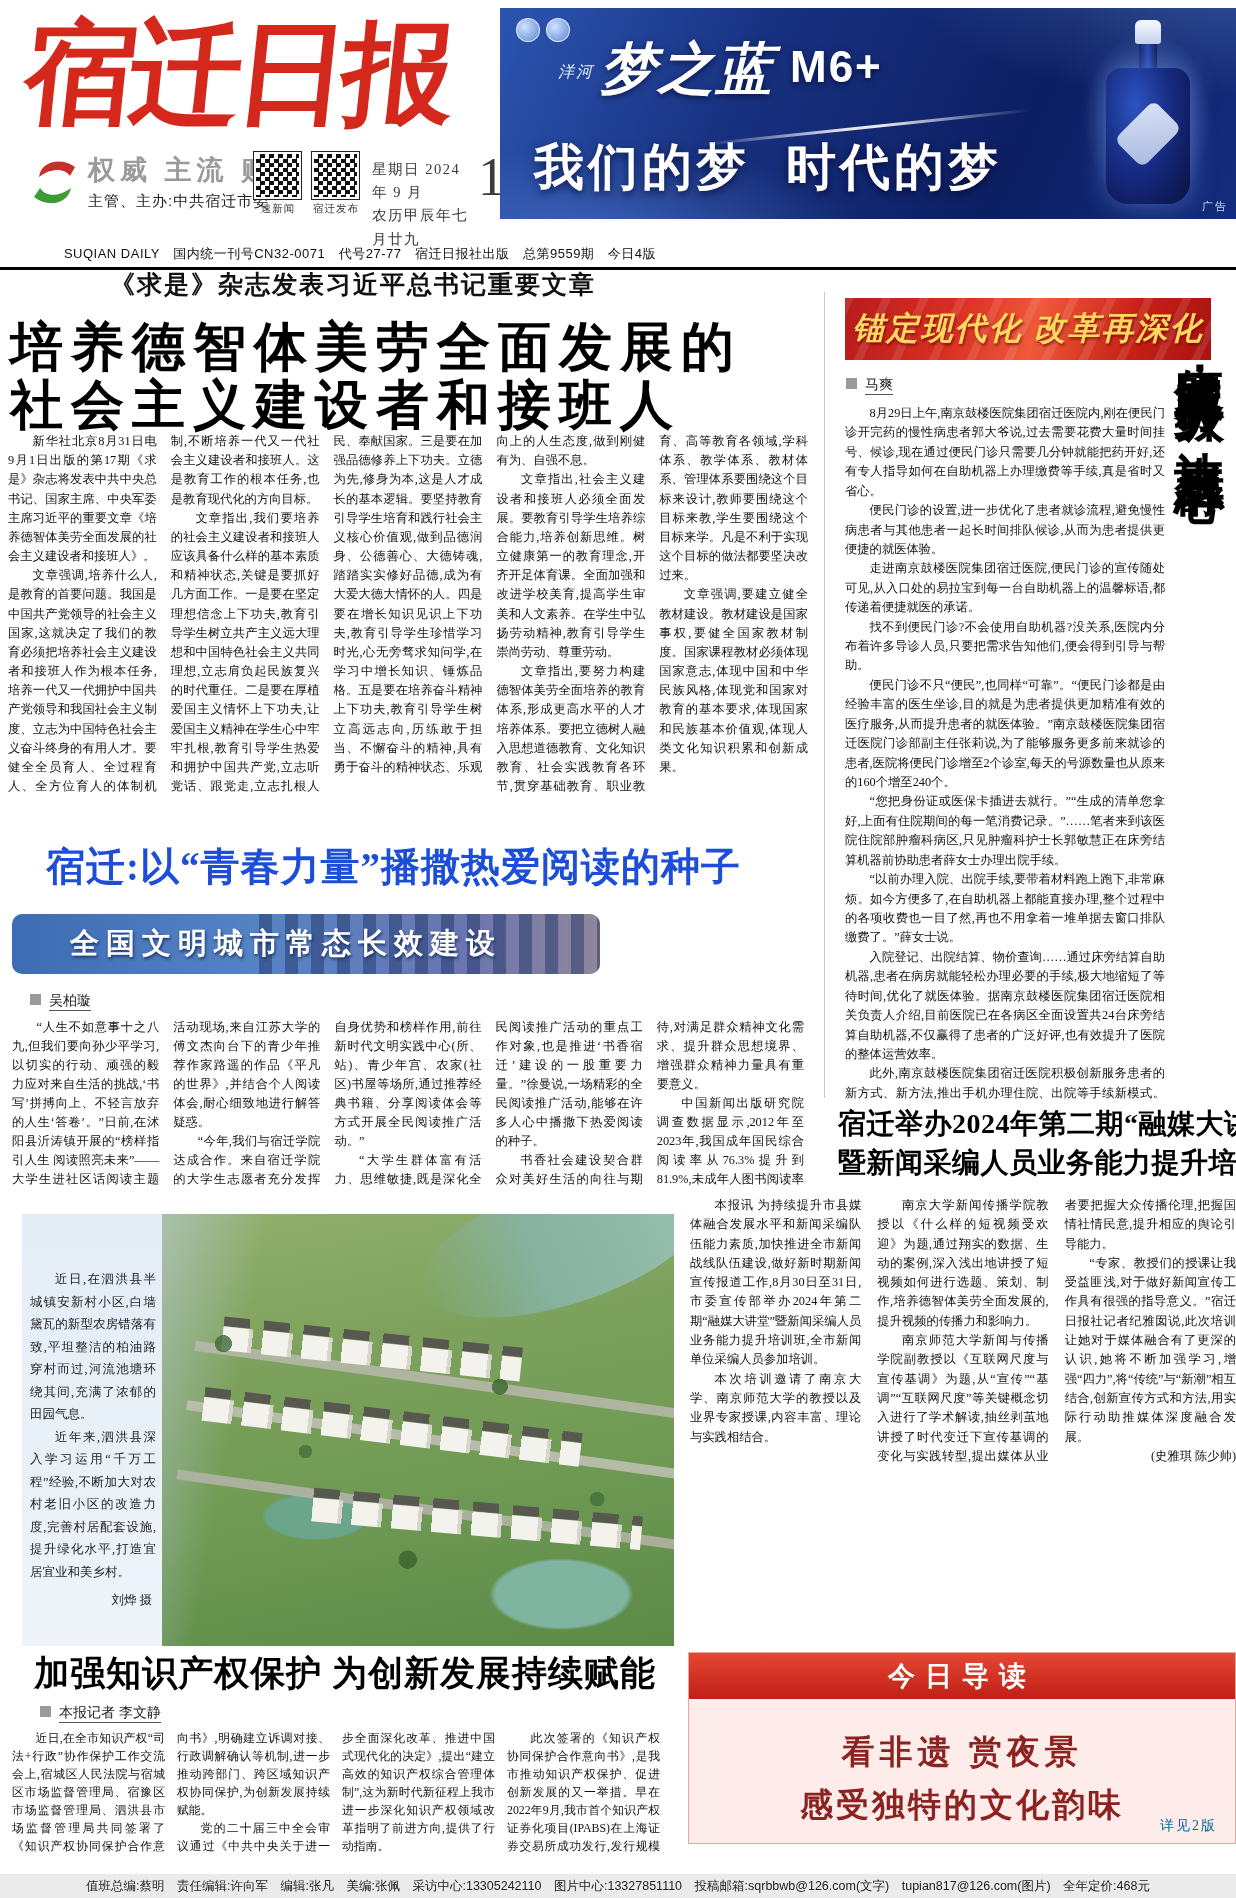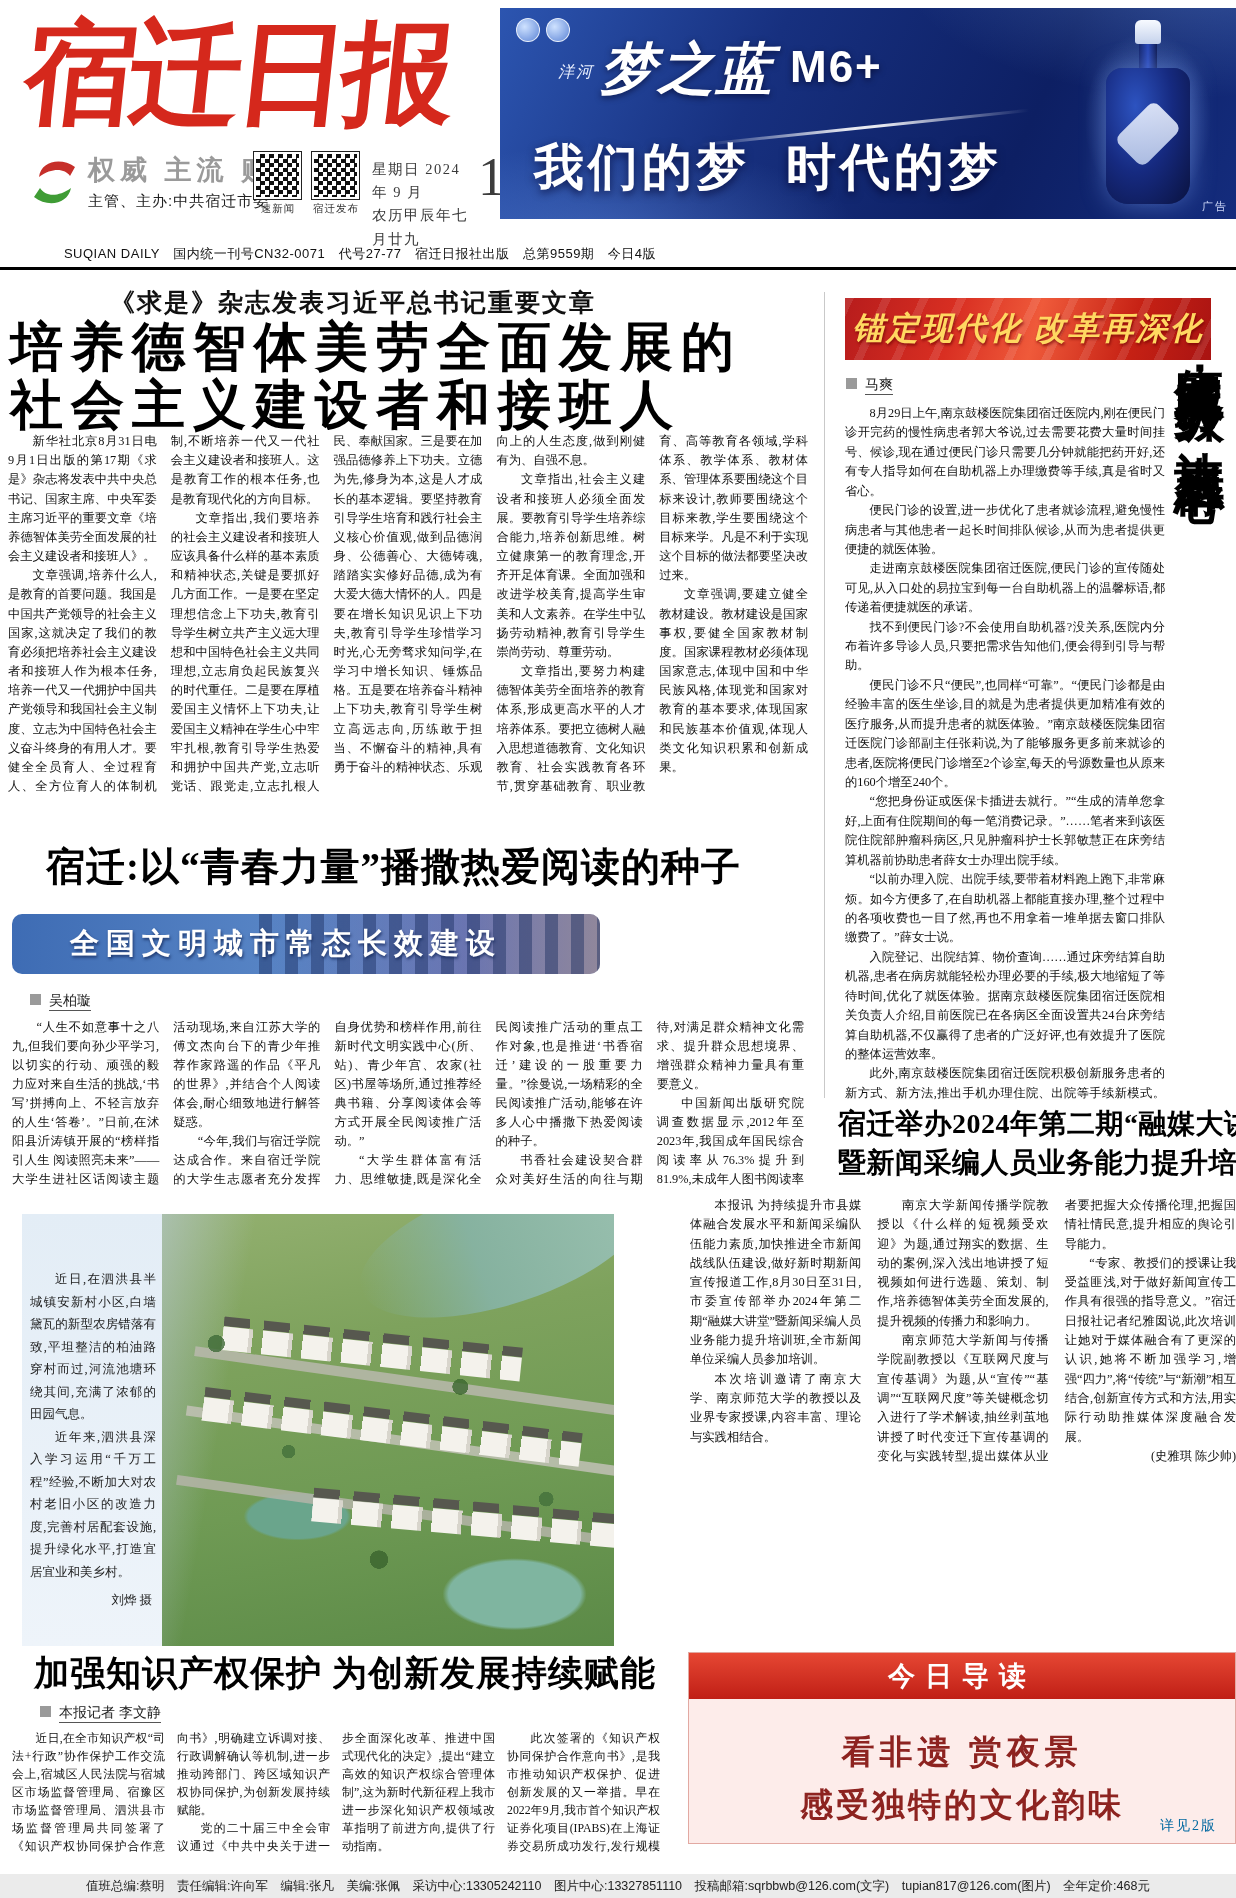--- a/index.html
+++ b/index.html
@@ -68,21 +68,21 @@
   .bottle .neck { position:relative; width:18px; height:24px; margin:0 auto;
     background:linear-gradient(90deg,#16276e,#2a49b8,#101c55); }
   .bottle .bod { position:relative; width:84px; height:136px; margin:0 auto; border-radius:16px 16px 22px 22px;
     background:radial-gradient(ellipse at 35% 28%, #2d53c0 0%, #162a80 48%, #0a123f 100%);
     box-shadow:0 0 26px rgba(130,170,255,.45); }
   .bottle .lab { position:absolute; left:50%; top:38px; width:40px; height:56px; transform:translateX(-50%) rotate(45deg);
     background:linear-gradient(135deg,#eef3ff,#b9c9ea); border-radius:8px; opacity:.9; }
   .ad .admark { position:absolute; right:8px; bottom:5px; font-size:11px; color:#c9d4f5; letter-spacing:2px; }
 
   
-  .kicker { left:8px; top:286px; width:690px; text-align:center; font-size:25px; font-weight:700; letter-spacing:2px; white-space:nowrap; }
+  .kicker { left:8px; top:268px; width:690px; text-align:center; font-size:25px; font-weight:700; letter-spacing:2px; white-space:nowrap; }
   .headline-1, .headline-2 {
     left:10px; font-size:53px; font-weight:900; letter-spacing:8px; white-space:nowrap; color:#000;
     font-family:"Liberation Sans","DejaVu Sans",sans-serif;
   }
   .headline-1 { top:312px; } .headline-2 { top:370px; }
   .lead-body { left:8px; top:432px; width:800px; height:386px; overflow:hidden;
     column-count:5; column-gap:14px; font-size:12.3px; line-height:1.56; text-align:justify; }
   p.para { text-indent:2em; margin:0; }
 
   .vdiv1 { left:824px; top:292px; width:1px; height:806px; background:#c9c9c9; }
@@ -101,41 +101,41 @@
   .byline u { text-decoration:none; border-bottom:1px solid #555; padding-bottom:2px; }
   .benmin-byline { left:846px; top:376px; }
   .benmin-body { left:845px; top:404px; width:320px; height:698px; overflow:hidden;
     font-size:12.3px; line-height:1.58; text-align:justify; }
   .v-headline {
     left:1166px; top:330px; width:68px; height:772px; writing-mode:vertical-rl;
     font-size:50px; font-weight:700; letter-spacing:4px; color:#000; text-align:justify;
   }
 
   
-  .reading-headline { left:46px; top:840px; font-size:39px; font-weight:900; letter-spacing:1px; white-space:nowrap; color:#000000; }
+  .reading-headline { left:46px; top:840px; font-size:39px; font-weight:900; letter-spacing:1px; white-space:nowrap; color:#1d4ed8; }
   .blue-banner {
     left:12px; top:914px; width:588px; height:60px; border-radius:10px; overflow:hidden; position:absolute;
     background:linear-gradient(90deg,#3e6cb4 0%, #5d8ac9 55%, #8cacd9 100%);
     display:flex; align-items:center;
   }
   .blue-banner .city {
     position:absolute; right:0; top:0; width:58%; height:100%;
     background:
       repeating-linear-gradient(90deg, rgba(25,45,95,.45) 0 13px, rgba(25,45,95,0) 13px 26px),
       linear-gradient(90deg, rgba(80,60,130,0) 0%, rgba(90,60,130,.40) 60%, rgba(150,90,80,.45) 100%);
   }
   .blue-banner span { position:relative; padding-left:58px; color:#fff; font-size:29px; font-weight:900;
     letter-spacing:7px; font-family:"Liberation Sans","DejaVu Sans",sans-serif;
     text-shadow:1px 2px 3px rgba(20,40,90,.8); white-space:nowrap; }
   .reading-byline { left:30px; top:992px; }
   .reading-body { left:12px; top:1018px; width:792px; height:190px; overflow:hidden;
     column-count:5; column-gap:14px; font-size:12.3px; line-height:1.55; text-align:justify; }
 
   
-  .photo { left:22px; top:1214px; width:592px; height:432px; overflow:hidden; position:absolute; }
+  .photo { left:22px; top:1214px; width:652px; height:432px; overflow:hidden; position:absolute; }
   .photo .cap-panel { position:absolute; left:0; top:0; width:140px; height:100%;
     background:linear-gradient(#e3edf6,#eef4fa); }
   .photo .scene { position:absolute; left:140px; top:0; right:0; height:100%;
     background:
       radial-gradient(ellipse 120px 60px at 78% 88%, #7fb5a0 0 55%, transparent 60%),
       radial-gradient(ellipse 90px 40px at 30% 70%, #6aa58c 0 55%, transparent 60%),
       linear-gradient(100deg, rgba(190,205,225,.55) 0%, transparent 18%),
       linear-gradient(170deg,#93b06f 0%, #7ea25d 30%, #6f9a54 62%, #5b8a47 100%);
   }
   .photo .river { position:absolute; right:-40px; top:-30px; width:300px; height:120px;

